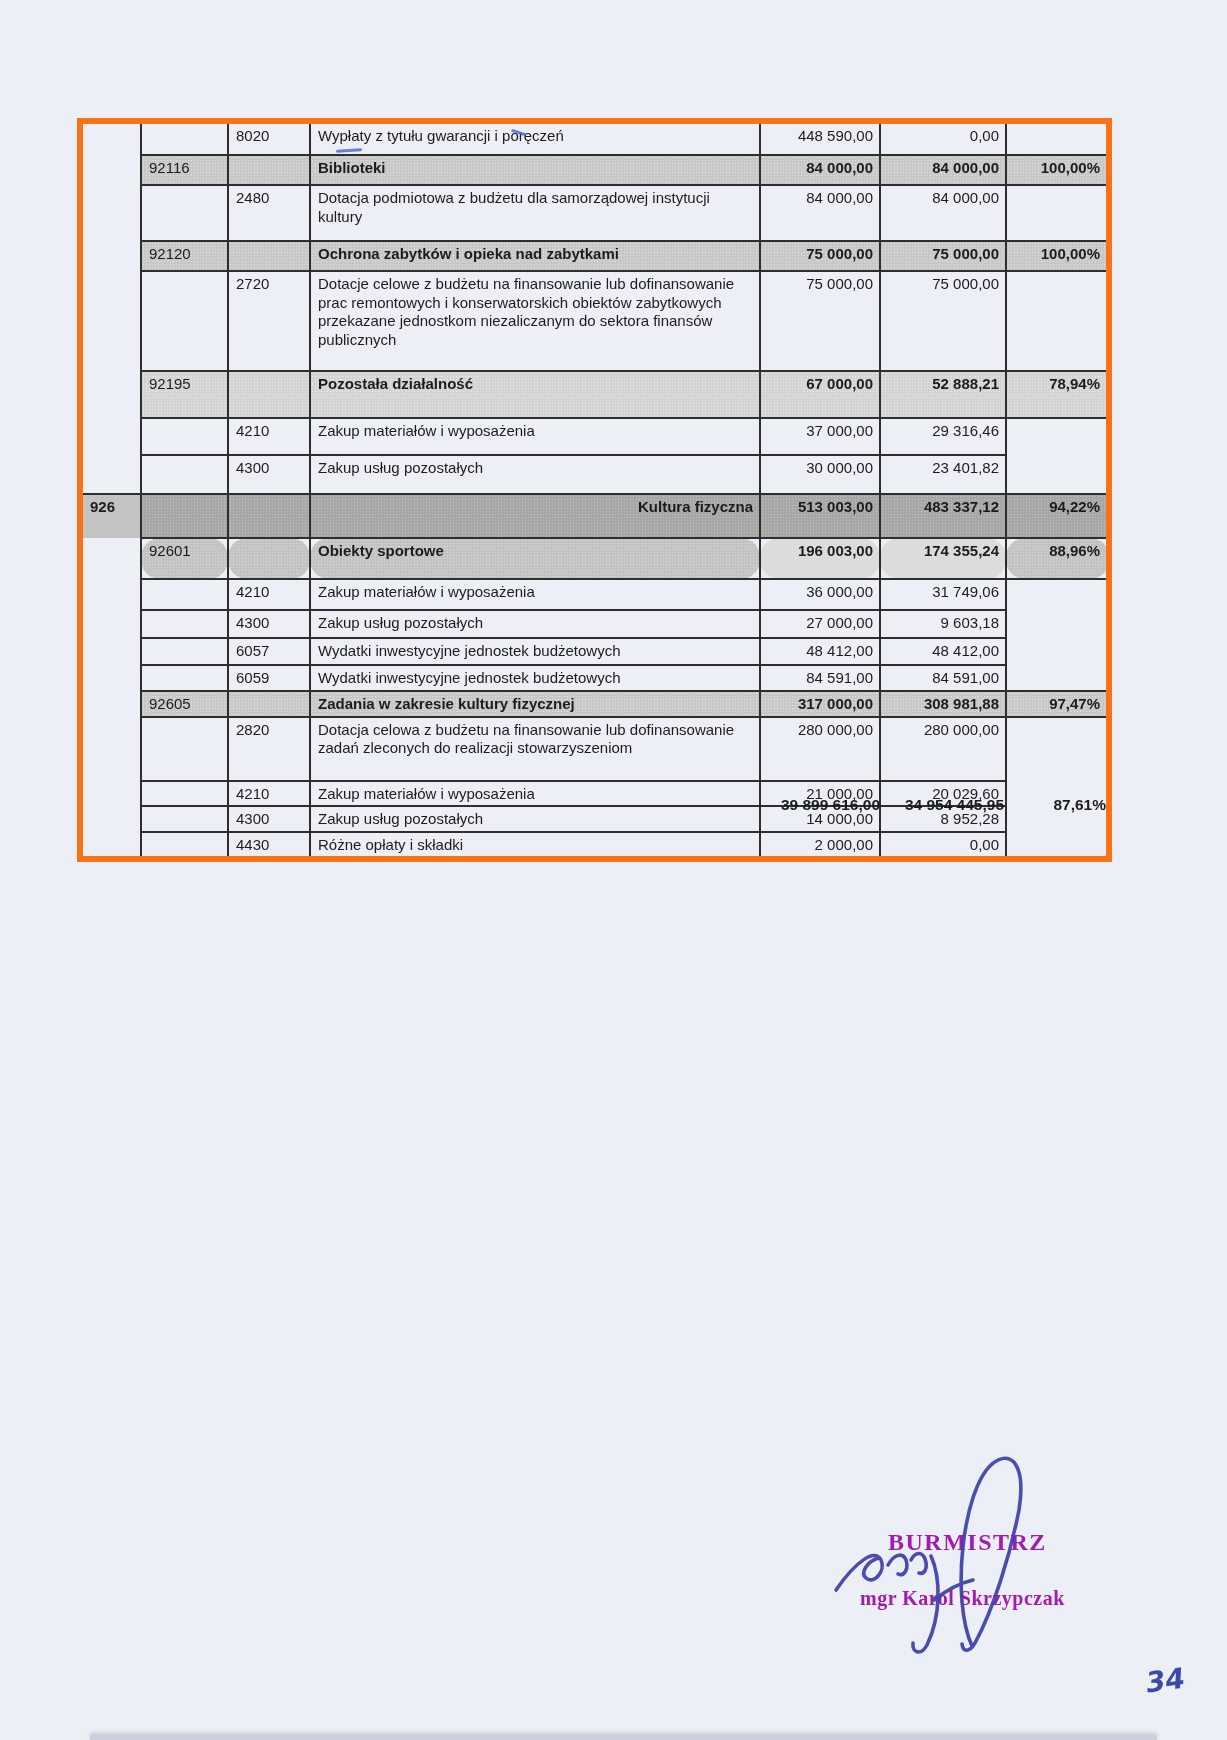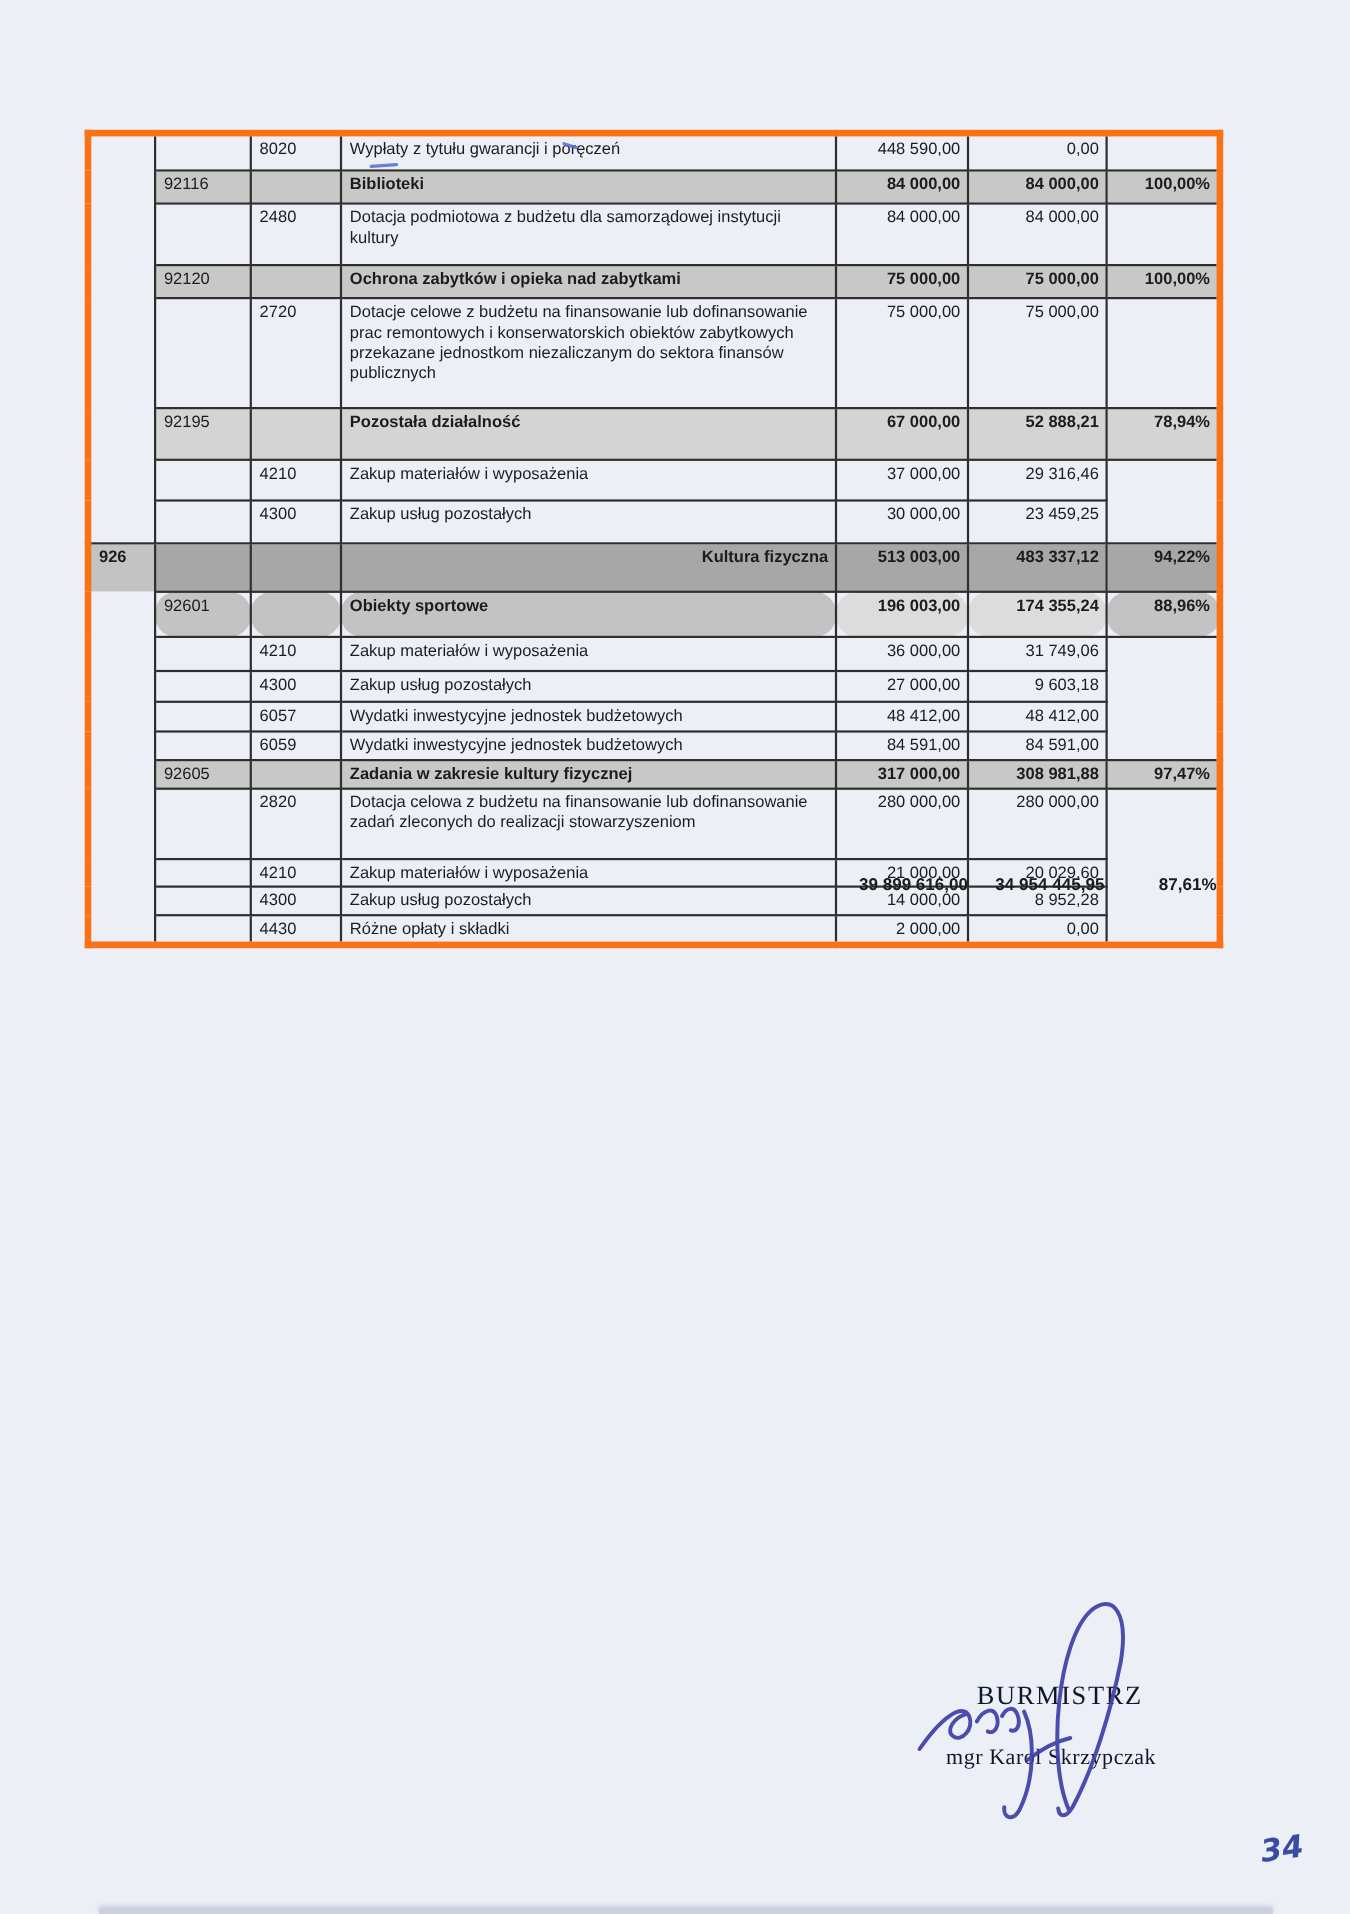--- a/index.html
+++ b/index.html
@@ -52,22 +52,22 @@
   .totals span{position:absolute;top:796px;font-weight:bold;font-size:15.5px;
     text-align:right;white-space:nowrap;}
   #tot-plan{left:630px;width:250px;}
   #tot-wyk{left:772px;width:232px;}
   #tot-pct{left:978px;width:128px;}
   
   .ink-dash{position:absolute;background:#4f6cd0;border-radius:2px;opacity:.85;}
   #ink1{left:336px;top:149px;width:26px;height:3px;transform:rotate(-4deg);}
   #ink2{left:511px;top:131px;width:15px;height:3px;transform:rotate(18deg);}
   
-  .stamp{position:absolute;color:#0f172a;font-family:"Liberation Serif",serif;
-    font-weight:normal;white-space:nowrap;}
+  .stamp{position:absolute;color:#a21caf;font-family:"Liberation Serif",serif;
+    font-weight:bold;white-space:nowrap;}
   #stamp-title{left:888px;top:1529px;font-size:24px;letter-spacing:1.5px;}
   #stamp-name{left:860px;top:1587px;font-size:20px;letter-spacing:.5px;}
   #signature-svg{position:absolute;left:822px;top:1448px;}
   #page-number{position:absolute;left:1146px;top:1664px;color:#3a4aa6;
     font-size:28px;font-style:italic;font-weight:bold;transform:rotate(-8deg);
     font-family:"DejaVu Sans",sans-serif;}
   
   #scan-edge{position:absolute;left:90px;right:70px;bottom:0;height:5px;
     background:#ccd0de;box-shadow:0 -2px 4px rgba(150,156,178,.45);}
 </style>
@@ -140,21 +140,21 @@
         <td class="desc">Zakup materiałów i wyposażenia</td>
         <td class="num">37 000,00</td>
         <td class="num">29 316,46</td>
         <td class="pct" rowspan="2"></td>
       </tr>
       <tr class="r7">
         <td class="rozdzial"></td>
         <td class="paragraf">4300</td>
         <td class="desc">Zakup usług pozostałych</td>
         <td class="num">30 000,00</td>
-        <td class="num">23 459,25</td>
+        <td class="num">23 401,82</td>
       </tr>
       <tr class="r8 shade-dark">
         <td class="dzial d926" rowspan="11">926</td>
         <td class="rozdzial"></td>
         <td class="paragraf"></td>
         <td class="desc">Kultura fizyczna</td>
         <td class="num">513 003,00</td>
         <td class="num">483 337,12</td>
         <td class="pct">94,22%</td>
       </tr>

